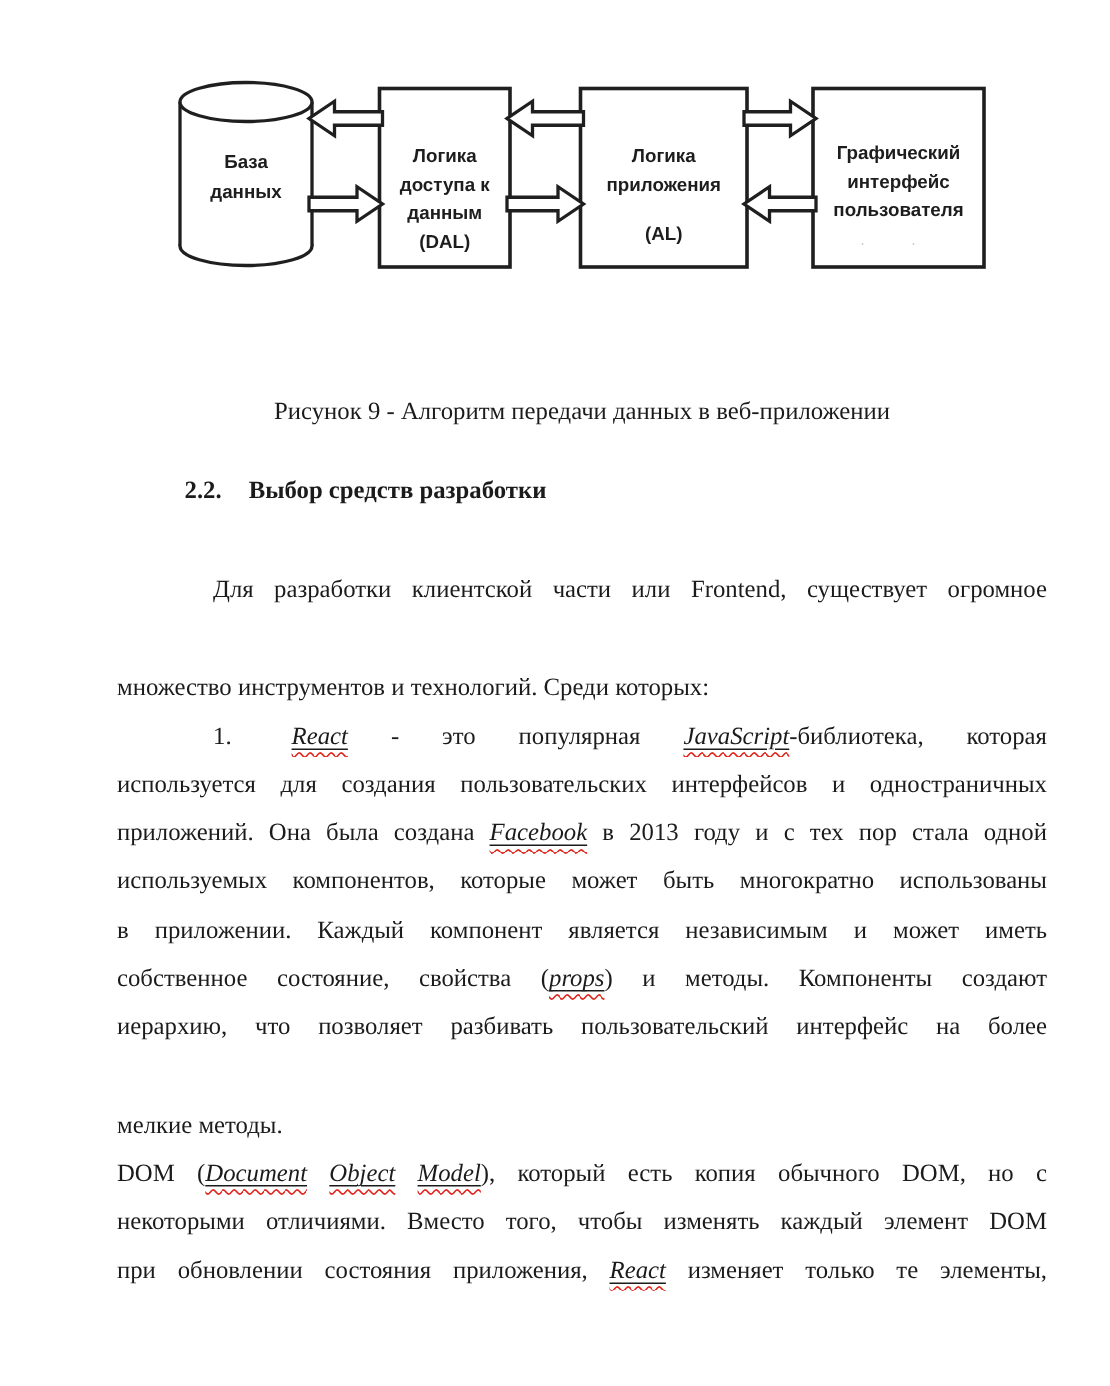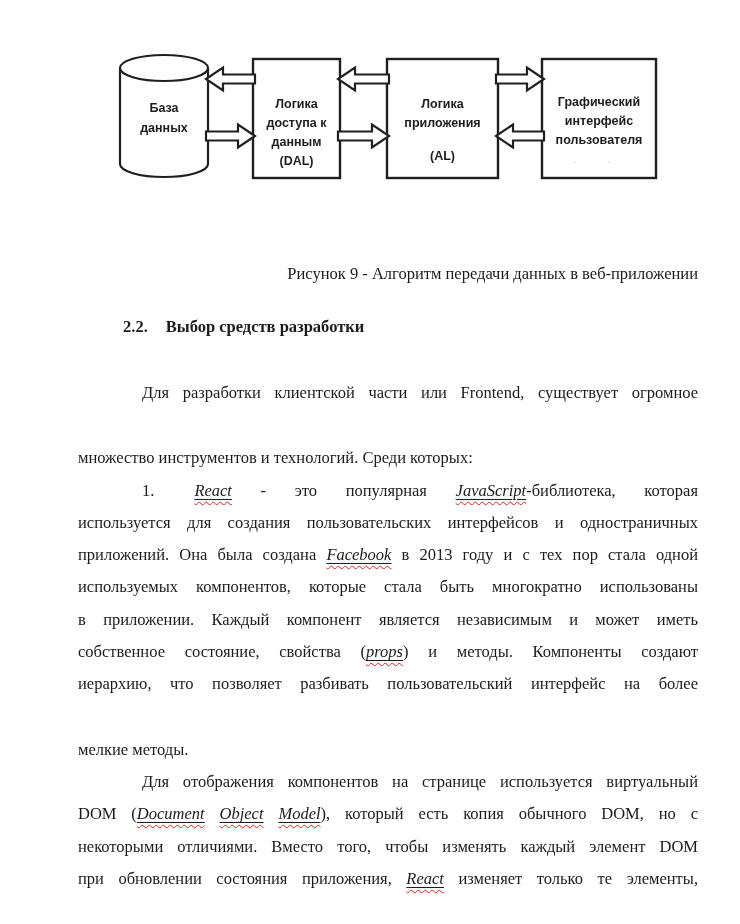--- a/index.html
+++ b/index.html
@@ -5,21 +5,21 @@
   html,body{margin:0;padding:0;}
   body{
     width:740px;height:924px;background:#ffffff;overflow:hidden;position:relative;
     font-family:"Liberation Serif","DejaVu Serif",serif;color:#1b1b1b;
   }
   
   #diagram{position:absolute;left:110px;top:48px;width:560px;height:140px;}
   .dtxt{font-family:"Liberation Sans","DejaVu Sans",sans-serif;font-size:12.5px;font-weight:600;fill:#1d1d1d;text-anchor:middle;}
   .faint{font-family:"Liberation Sans",sans-serif;font-size:10px;fill:#c4c4c4;text-anchor:middle;letter-spacing:14px;}
   
-  #caption{position:absolute;left:78px;top:264px;width:620px;text-align:right;font-size:16.5px;}
+  #caption{position:absolute;left:78px;top:264px;width:620px;text-align:center;font-size:16.5px;}
   #heading{position:absolute;left:123px;top:317px;font-size:16.5px;font-weight:bold;}
   #heading .hnum{margin-right:18px;}
   
   #bodytext{position:absolute;left:78px;top:377px;width:620px;font-size:16.5px;}
   .bline{height:32.3px;line-height:32.3px;}
   .j{text-align:justify;text-align-last:justify;}
   .last{text-align:left;margin-top:33px;}
   .ind{text-indent:64px;}
   .num{padding-right:40px;}
   .u{text-decoration:underline;text-decoration-thickness:1px;text-underline-offset:3px;}
@@ -76,22 +76,21 @@
 <div id="caption">Рисунок 9 - Алгоритм передачи данных в веб-приложении</div>
 
 <div id="heading"><span class="hnum">2.2.</span><span>Выбор средств разработки</span></div>
 
 <div id="bodytext">
   <div class="bline j ind"><span>Для разработки клиентской части или Frontend, существует огромное</span></div>
   <div class="bline last"><span>множество инструментов и технологий. Среди которых:</span></div>
   <div class="bline j ind"><span class="num">1.</span><span class="spell"><span class="u">React</span></span><span> - это популярная </span><span class="spell"><span class="u">JavaScript</span></span><span>-библиотека, которая</span></div>
   <div class="bline j"><span>используется для создания пользовательских интерфейсов и одностраничных</span></div>
   <div class="bline j"><span>приложений. Она была создана </span><span class="spell"><span class="u">Facebook</span></span><span> в 2013 году и с тех пор стала одной</span></div>
-  <div class="bline j"><span>используемых компонентов, которые стала быть многократно использованы</span></div>
+  <div class="bline j"><span>используемых компонентов, которые может быть многократно использованы</span></div>
   <div class="bline j"><span>в приложении. Каждый компонент является независимым и может иметь</span></div>
   <div class="bline j"><span>собственное состояние, свойства (</span><span class="spell"><span class="u">props</span></span><span>) и методы. Компоненты создают</span></div>
   <div class="bline j"><span>иерархию, что позволяет разбивать пользовательский интерфейс на более</span></div>
   <div class="bline last"><span>мелкие методы.</span></div>
-  <div class="bline j ind"><span>Для отображения компонентов на странице используется виртуальный</span></div>
   <div class="bline j"><span>DOM (</span><span class="spell"><span class="u">Document</span></span><span> </span><span class="spell"><span class="u">Object</span></span><span> </span><span class="spell"><span class="u">Model</span></span><span>), который есть копия обычного DOM, но с</span></div>
   <div class="bline j"><span>некоторыми отличиями. Вместо того, чтобы изменять каждый элемент DOM</span></div>
   <div class="bline j"><span>при обновлении состояния приложения, </span><span class="spell"><span class="u">React</span></span><span> изменяет только те элементы,</span></div>
 </div>
 
 </body></html>

